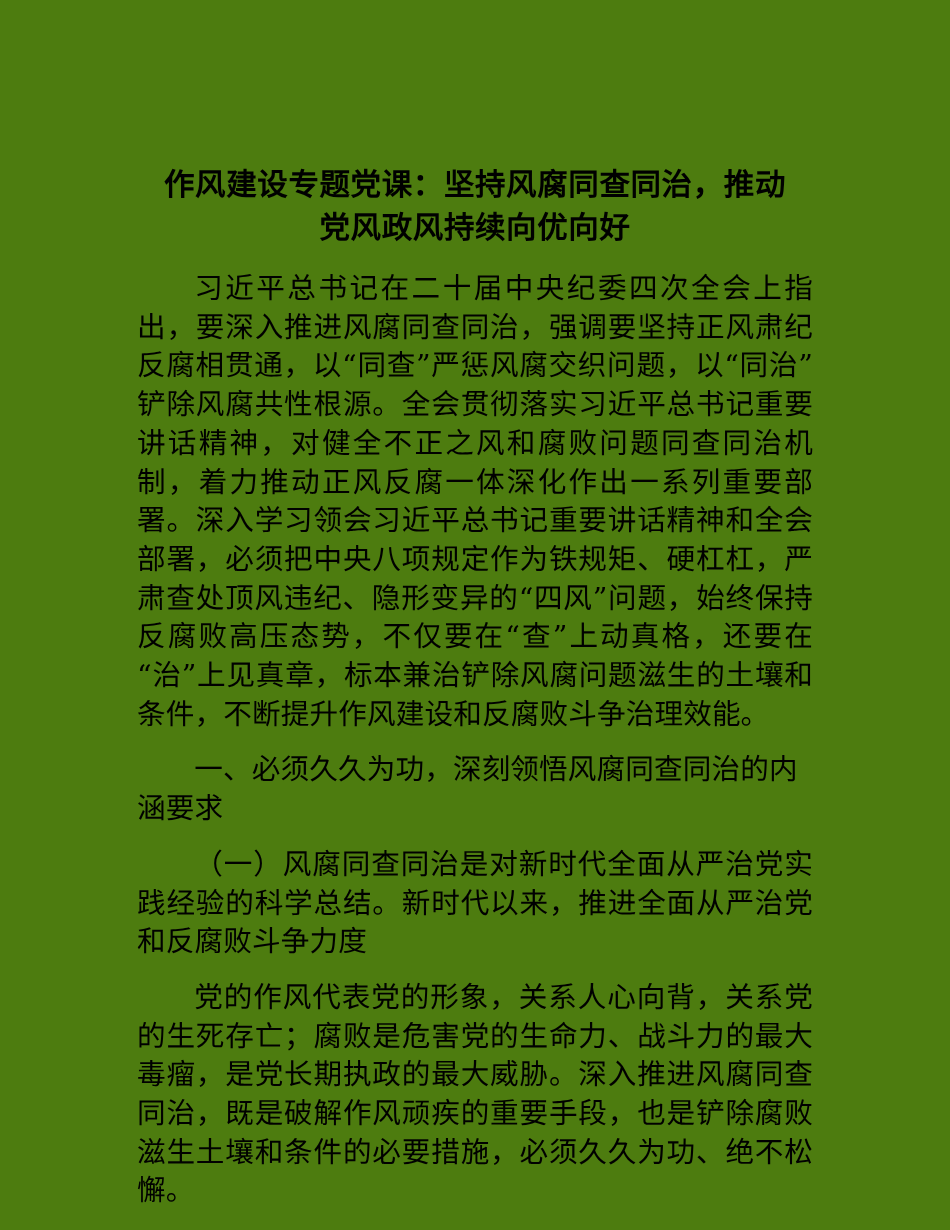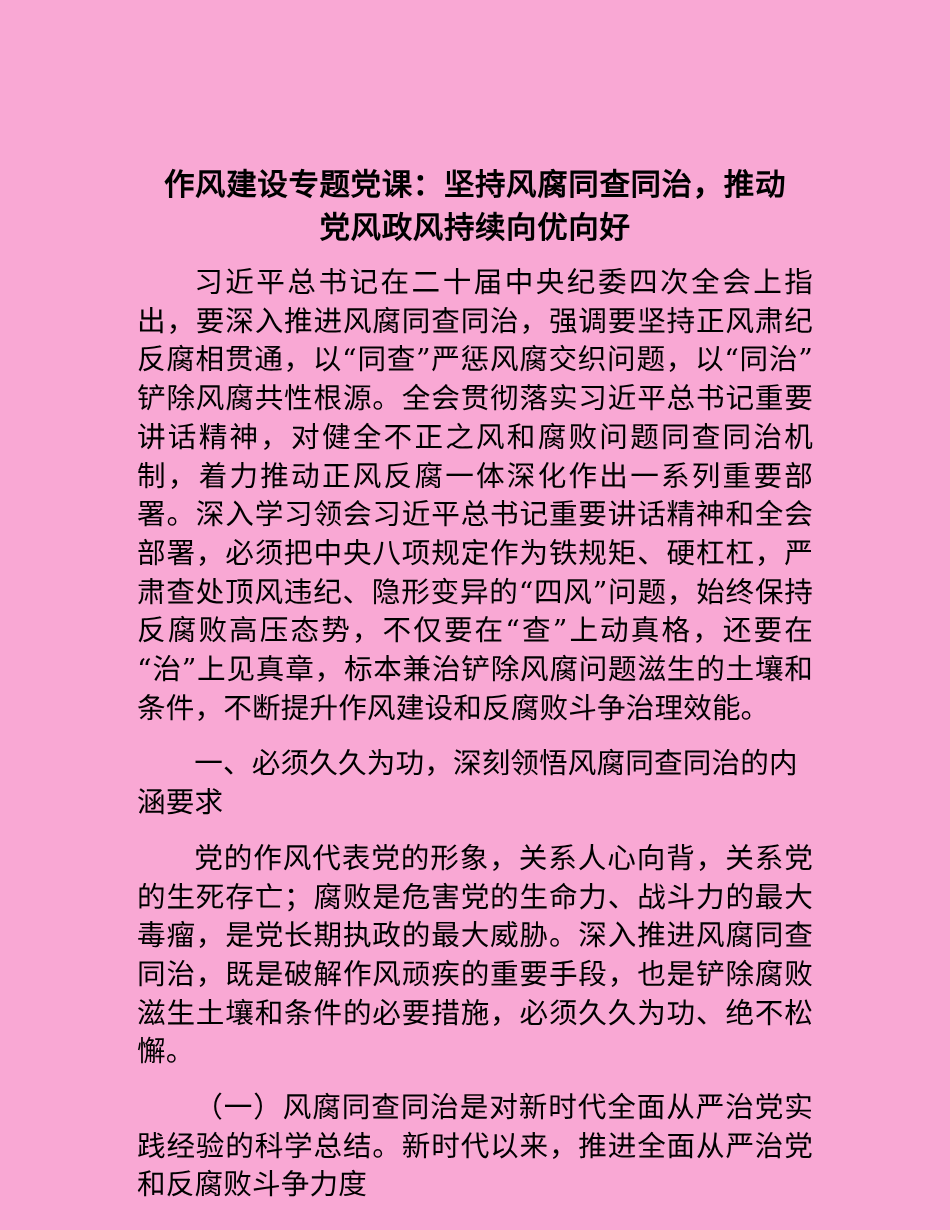--- a/index.html
+++ b/index.html
@@ -6,21 +6,21 @@
   html, body {
     margin: 0;
     padding: 0;
     background: #ffffff;
   }
 
   .page {
     position: relative;
     width: 950px;
     height: 1230px;
-    background: #f9a8d4;
+    background: #4d7c0f;
     overflow: hidden;
     margin: 0 auto;
     box-sizing: border-box;
   }
 
   .content {
     position: absolute;
     left: 137px;
     top: 0;
     width: 676px;
@@ -60,21 +60,21 @@
     text-indent: 2em;
     font-family: inherit;
     font-size: inherit;
     line-height: inherit;
     text-align: justify;
     text-justify: inter-ideograph;
   }
 
   
   p.para.first {
-    margin-top: 14px;
+    margin-top: 20px;
   }
 
   
   p.para.spaced {
     margin-top: 17px;
   }
 
   
   p.section-heading {
     margin: 0;
@@ -96,19 +96,19 @@
 
     <h1 class="doc-title">作风建设专题党课：坚持风腐同查同治，推动
 党风政风持续向优向好</h1>
 
     <div class="body-block">
 
       <p class="para first">习近平总书记在二十届中央纪委四次全会上指出，要深入推进风腐同查同治，强调要坚持正风肃纪反腐相贯通，以“同查”严惩风腐交织问题，以“同治”铲除风腐共性根源。全会贯彻落实习近平总书记重要讲话精神，对健全不正之风和腐败问题同查同治机制，着力推动正风反腐一体深化作出一系列重要部署。深入学习领会习近平总书记重要讲话精神和全会部署，必须把中央八项规定作为铁规矩、硬杠杠，严肃查处顶风违纪、隐形变异的“四风”问题，始终保持反腐败高压态势，不仅要在“查”上动真格，还要在“治”上见真章，标本兼治铲除风腐问题滋生的土壤和条件，不断提升作风建设和反腐败斗争治理效能。</p>
 
       <p class="section-heading">一、必须久久为功，深刻领悟风腐同查同治的内涵要求</p>
 
+      <p class="para spaced">（一）风腐同查同治是对新时代全面从严治党实践经验的科学总结。新时代以来，推进全面从严治党和反腐败斗争力度</p>
+
       <p class="para spaced">党的作风代表党的形象，关系人心向背，关系党的生死存亡；腐败是危害党的生命力、战斗力的最大毒瘤，是党长期执政的最大威胁。深入推进风腐同查同治，既是破解作风顽疾的重要手段，也是铲除腐败滋生土壤和条件的必要措施，必须久久为功、绝不松懈。</p>
-
-      <p class="para spaced">（一）风腐同查同治是对新时代全面从严治党实践经验的科学总结。新时代以来，推进全面从严治党和反腐败斗争力度</p>
 
     </div>
   </div>
 </div>
 
 </body></html>

